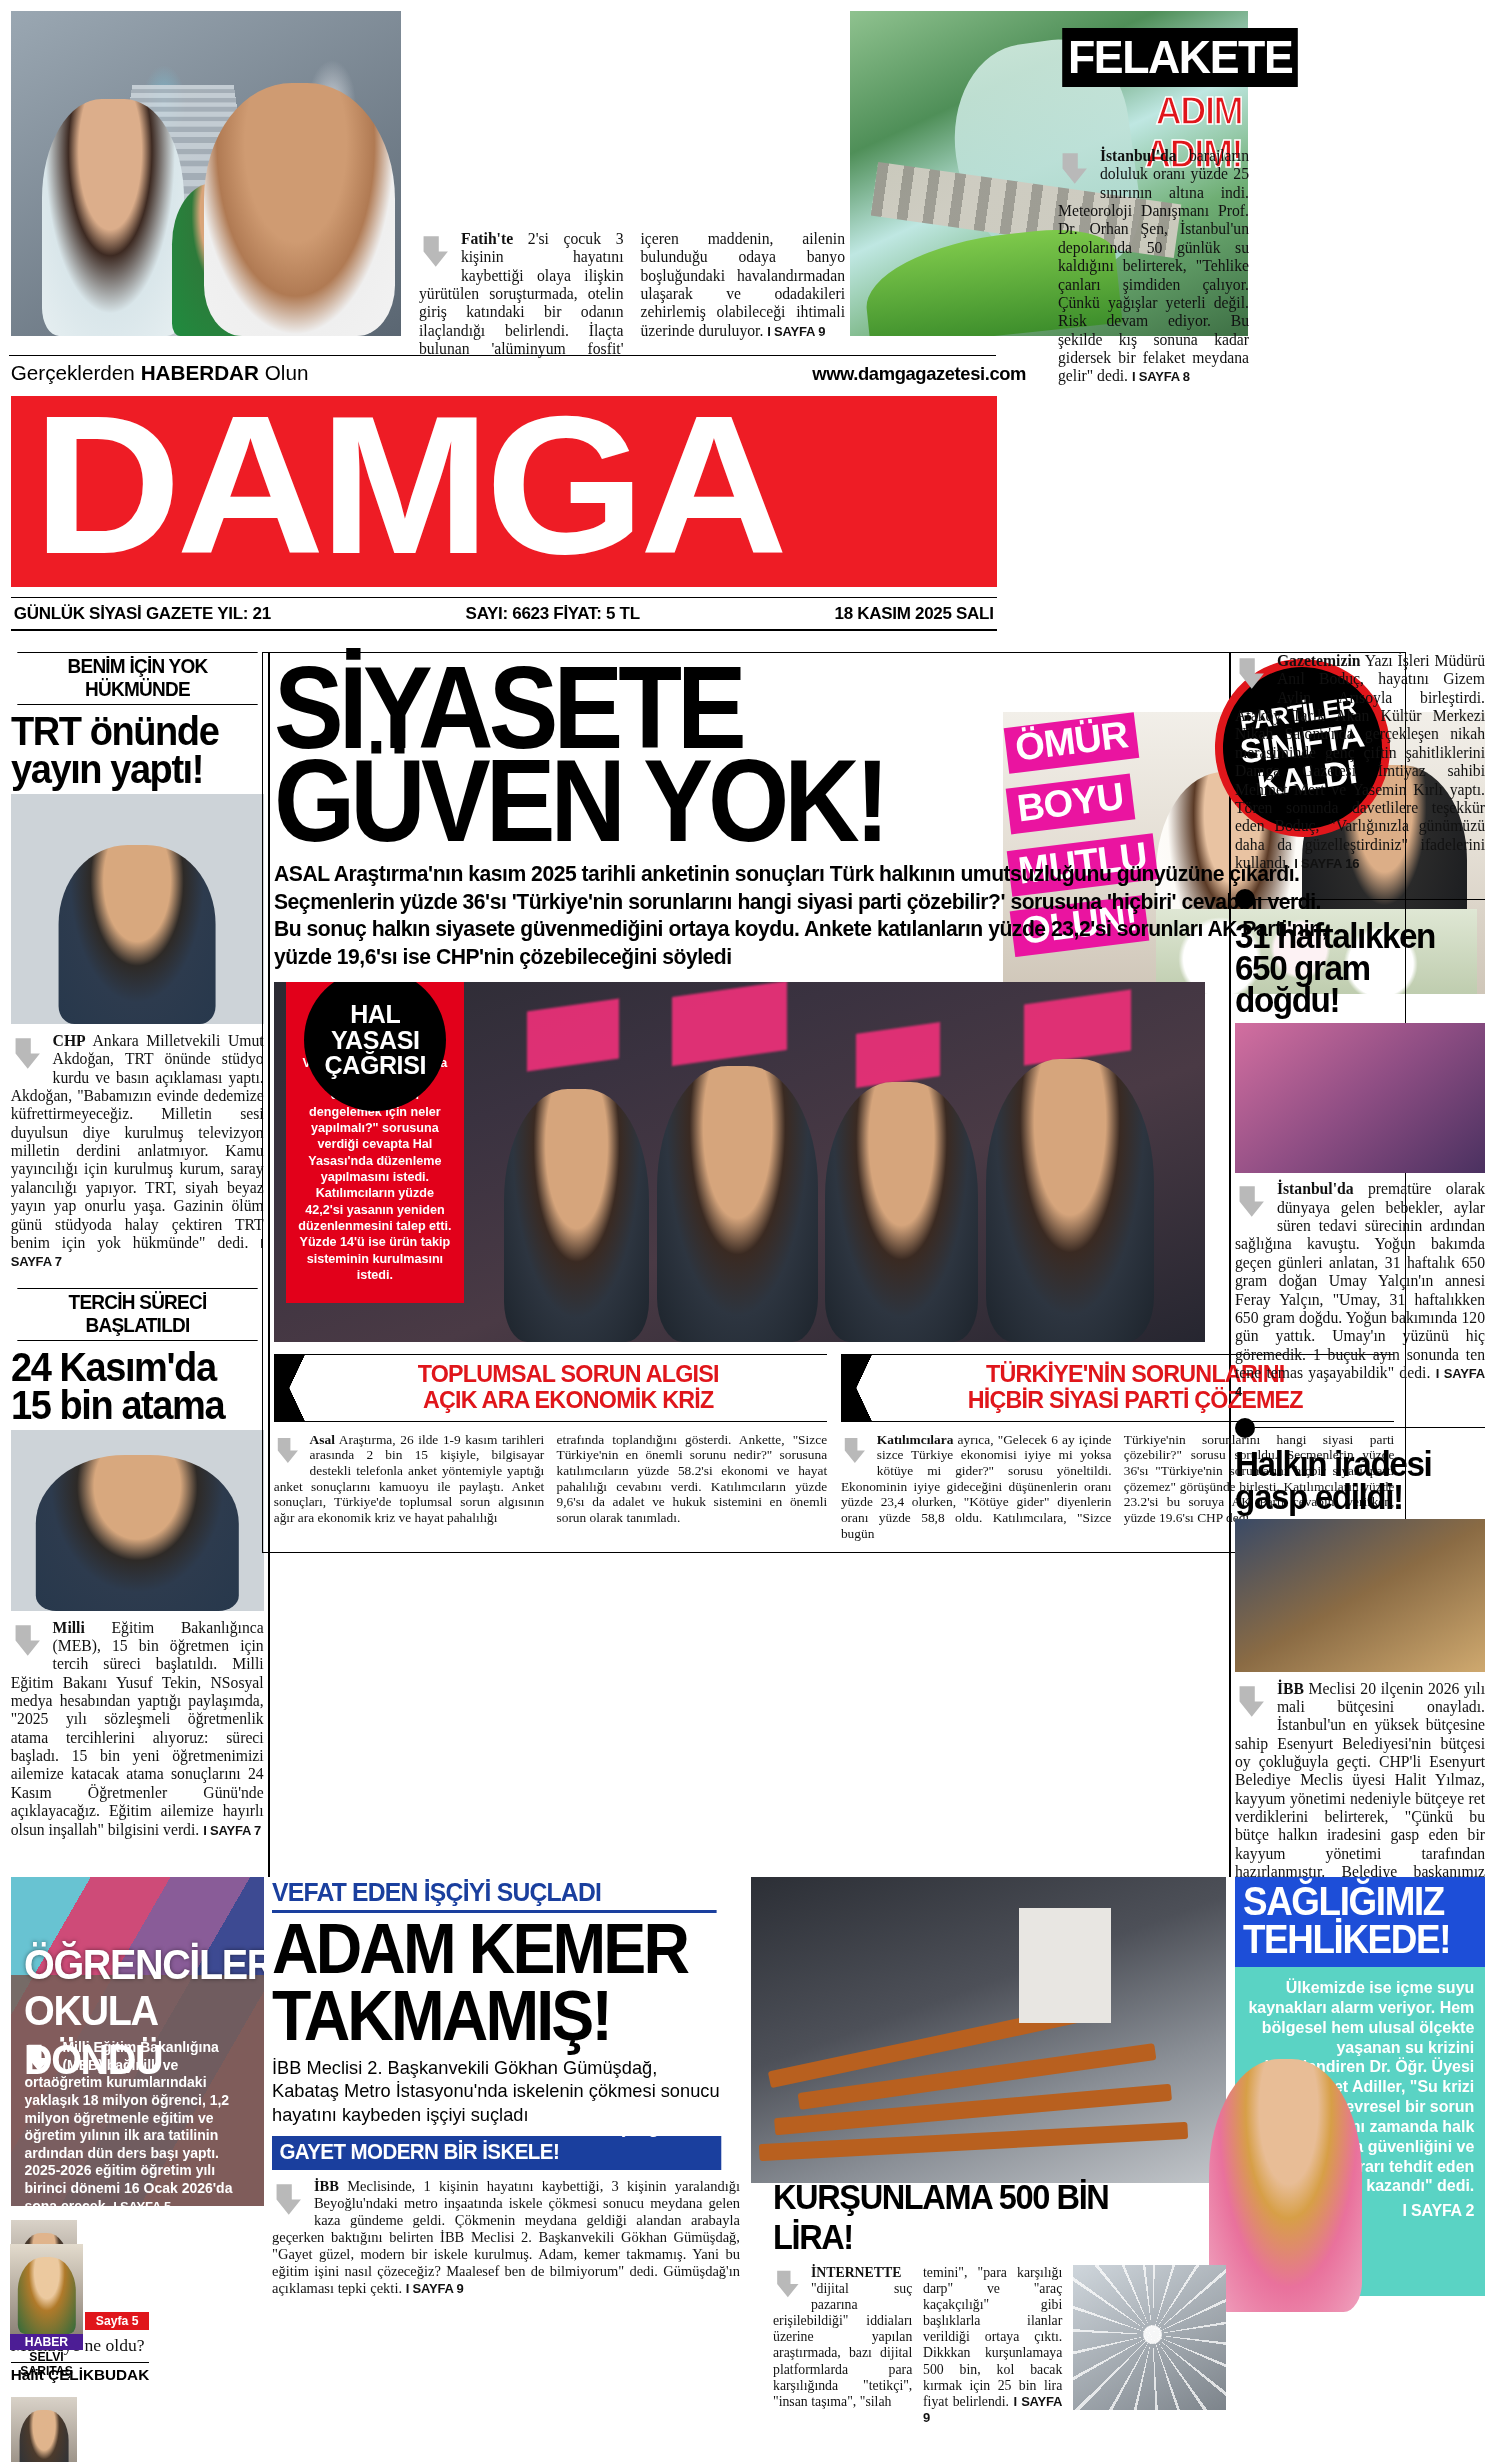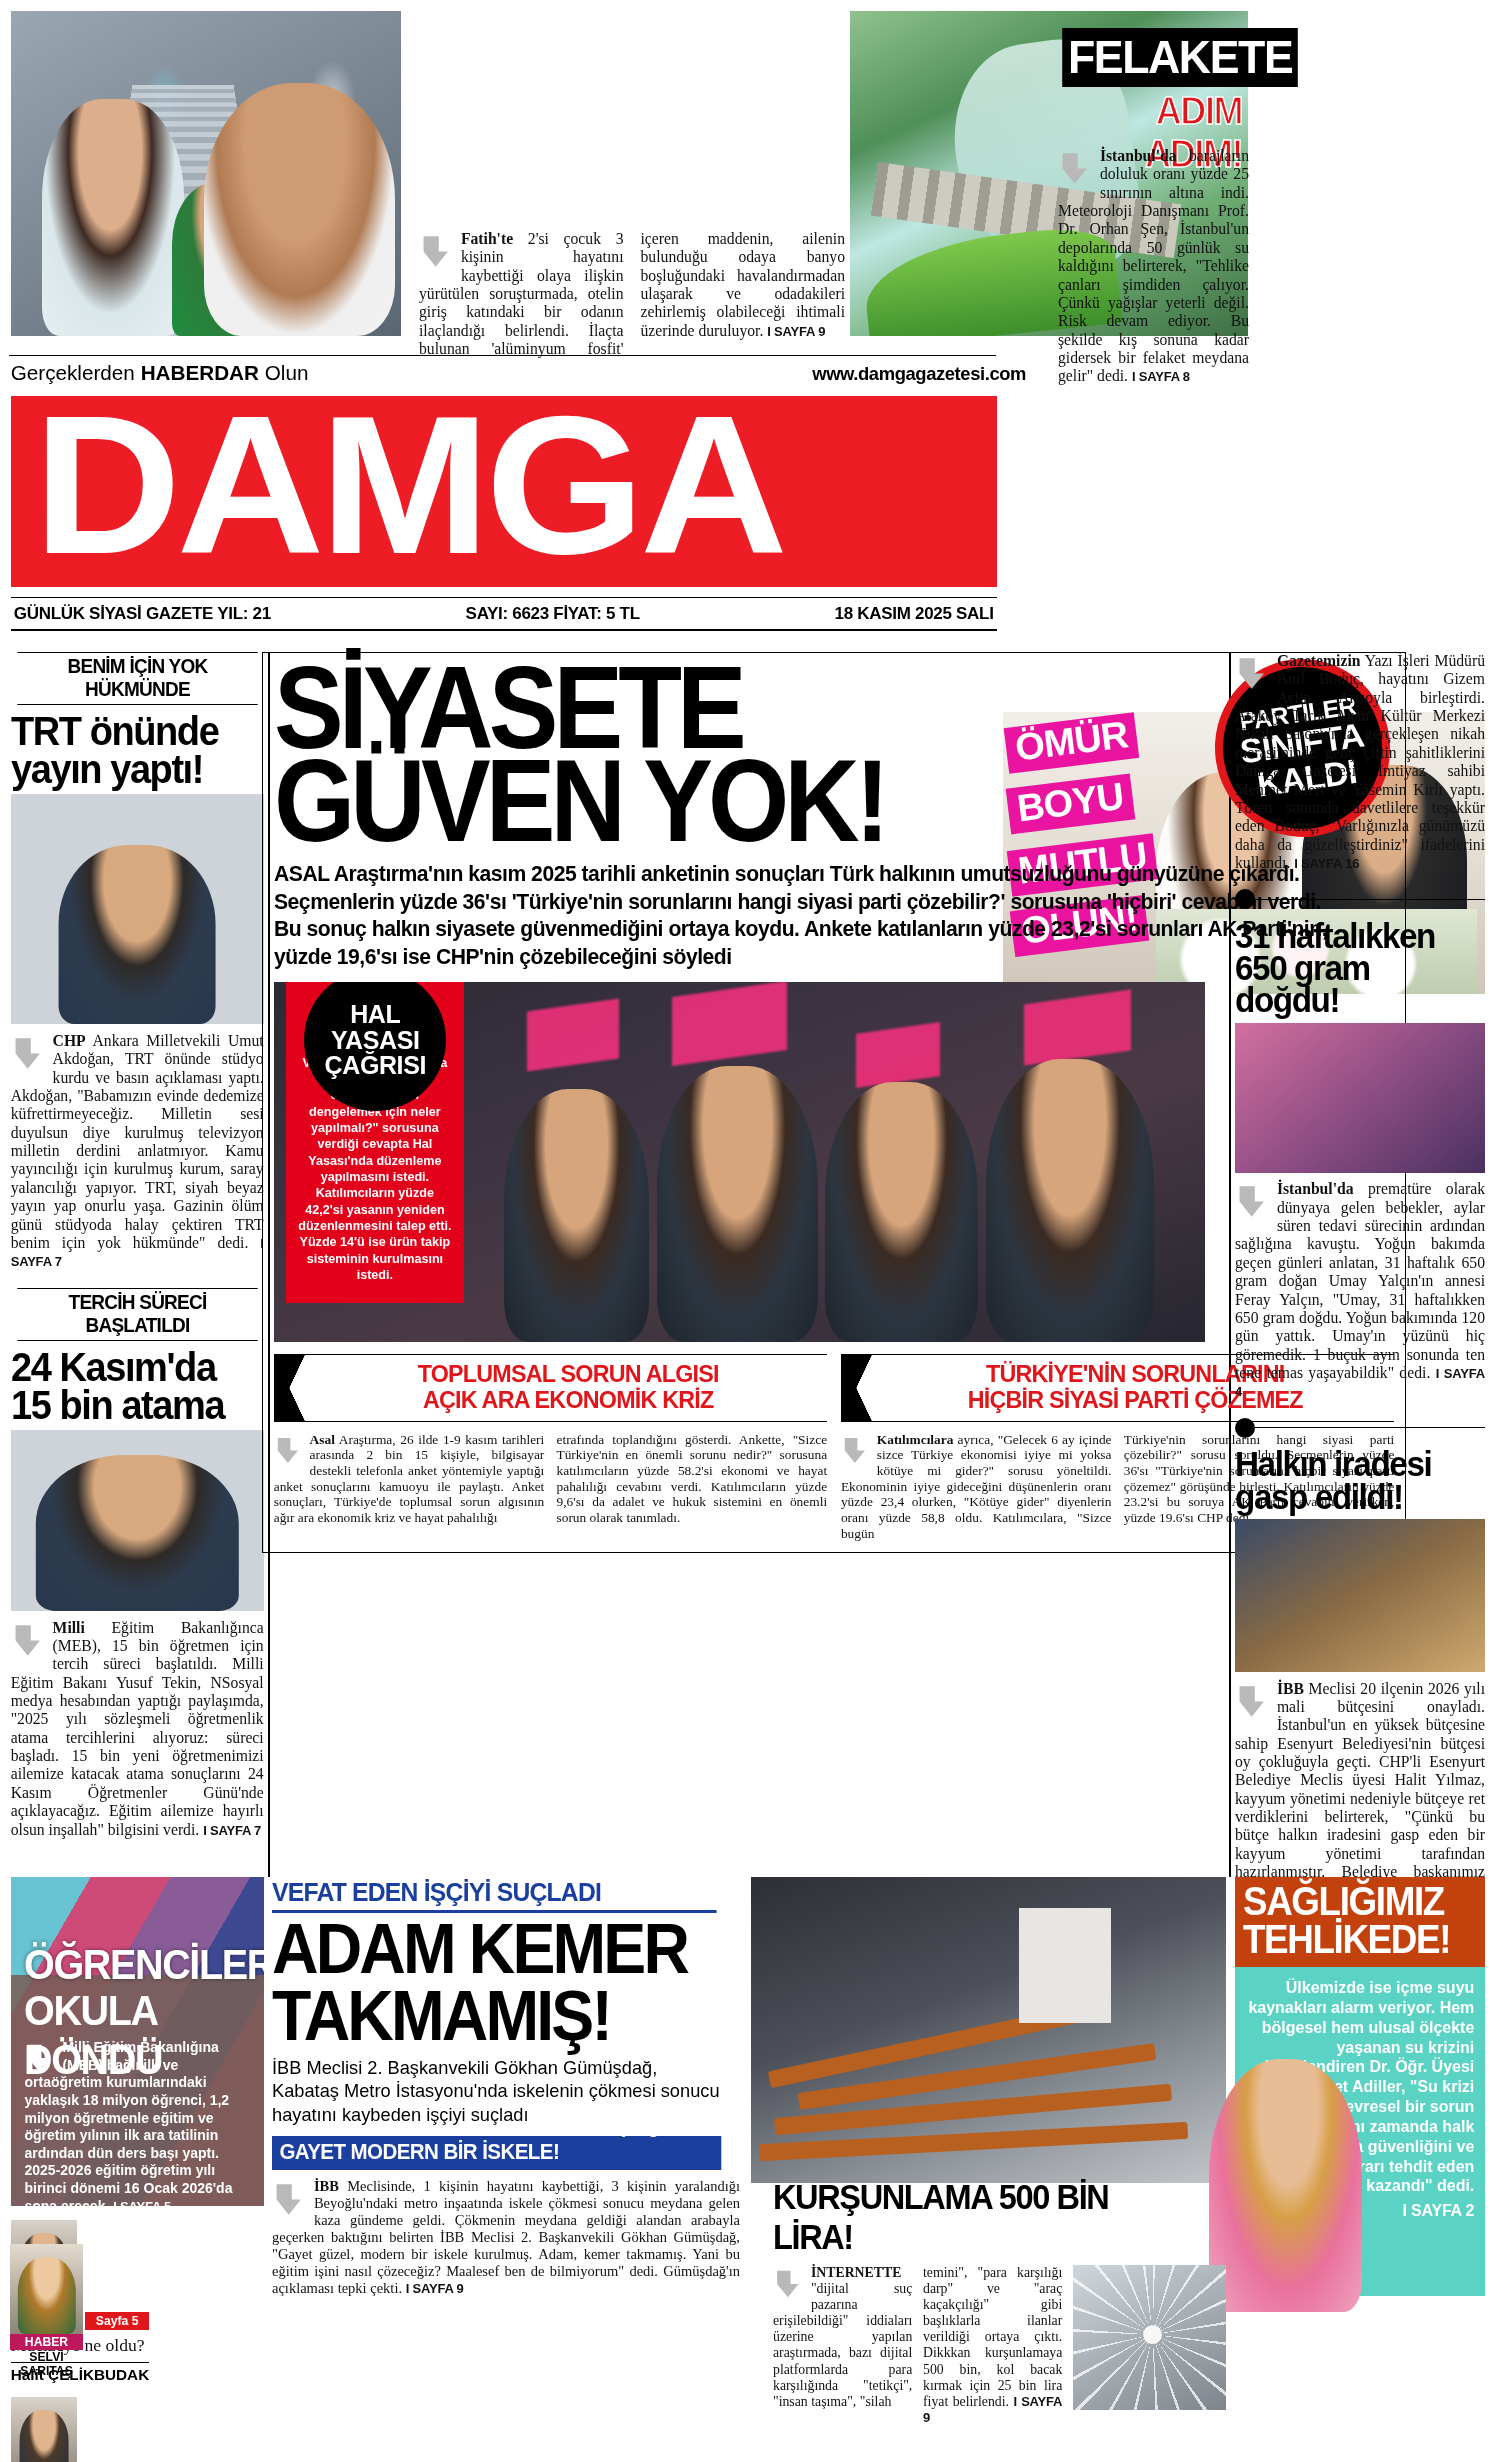--- a/index.html
+++ b/index.html
@@ -238,21 +238,21 @@
   .bm-sub { font-size:19px; font-weight:500; line-height:1.25; margin-top:7.7px;
             transform:scaleX(0.96); transform-origin:left center; }
   .bm-photo { position:absolute; right:0; top:0; width:475px; height:306px; overflow:hidden;
               background:linear-gradient(160deg,#2c2f36 0%, #4d5058 40%, #8a8f96 70%, #c3c7cb 100%); }
   .bm-photo .beam { position:absolute; background:#b8601f; height:17px; border-radius:3.1px; }
 
   .blue-bar { background:#1a3f9e; color:#fff; font-size:21.4px; font-weight:900; padding:3.8px 7.7px 5.4px;
               letter-spacing:-0.6px; transform:scaleX(0.96); transform-origin:left center; }
 
   .br { position:absolute; left:1235px; top:0; width:250px; }
-  .saglik-hd { background:#c2410c; color:#fff; padding:6.1px 7.7px 9.2px; }
+  .saglik-hd { background:#1d4ed8; color:#fff; padding:6.1px 7.7px 9.2px; }
   .saglik-hd div { font-size:40px; font-weight:900; letter-spacing:-1.5px; line-height:.94;
                    transform:scaleX(0.92); transform-origin:left center; }
   .saglik-body { background:#5ad3c4; color:#fff; padding:10.7px 10.7px 13.8px; position:relative; min-height:329px; }
   .saglik-body p { font-size:16px; font-weight:800; line-height:1.24; text-align:right; }
   .saglik-body .lady { position:absolute; left:-26px; top:92px; width:153px; height:253px;
         background: radial-gradient(ellipse at 52% 20%, #e8bd96 0 26%, #d79f47 38%, #e9719c 62%, #f0a8c2 100%);
         border-radius:46% 46% 12% 12%; }
 
   .kurs { position:absolute; left:773px; top:300px; width:453px; }
   .kurs-h { font-size:35px; font-weight:900; letter-spacing:-1.5px; transform:scaleX(0.93);
@@ -553,21 +553,21 @@
             </svg>
           <span class="dropbold">İBB</span><span> Meclisinde, 1 kişinin hayatını kaybettiği, 3 kişinin yaralandığı Beyoğlu'ndaki metro inşaatında iskele çökmesi sonucu meydana gelen kaza gündeme geldi. Çökmenin meydana geldiği alandan arabayla geçerken baktığını belirten İBB Meclisi 2. Başkanvekili Gökhan Gümüşdağ, "Gayet güzel, modern bir iskele kurulmuş. Adam, kemer takmamış. Yani bu eğitim işini nasıl çözeceğiz? Maalesef ben de bilmiyorum" dedi. Gümüşdağ'ın açıklaması tepki çekti.</span>
           <span class="sayfa">I SAYFA 9</span>
         </div>
       </div>
 
       <div style="position:absolute;left:-262px;top:367px;width:73px">
         <div style="width:73px;height:90px;position:relative;overflow:hidden;background:linear-gradient(180deg,#e3dbcd,#8d8378)">
           <div style="position:absolute;left:50%;transform:translateX(-50%);bottom:0;width:80%;height:86%;border-radius:44% 44% 12% 12%;background:radial-gradient(ellipse at 50% 20%, #ecc99f 0 30%, #b07a2a 44%, #2f6b3c 100%)"></div>
         </div>
-        <div style="background:#be185d;color:#fff;font-size:12.2px;font-weight:900;text-align:center;padding:0.8px 0">HABER</div>
+        <div style="background:#4c1d95;color:#fff;font-size:12.2px;font-weight:900;text-align:center;padding:0.8px 0">HABER</div>
         <div style="font-size:12.2px;font-weight:900;text-align:center;line-height:1.1;margin-top:1.5px">SELVİ</div>
         <div style="font-size:12.2px;font-weight:900;text-align:center;line-height:1.1">SARITAŞ</div>
       </div>
 
       <div class="caption-name" style="left:230px;top:243px">Gökhan Gümüşdağ</div>
     </div>
 
     <div class="br">
       <div class="saglik-hd">
         <div>SAĞLIĞIMIZ</div>

